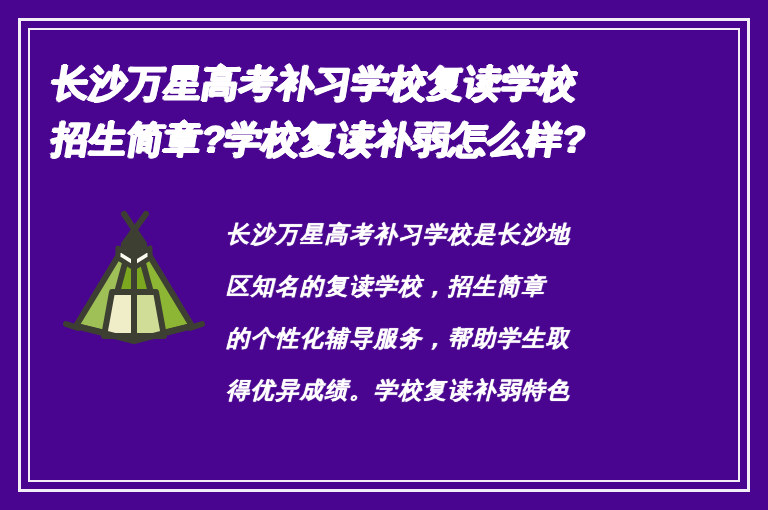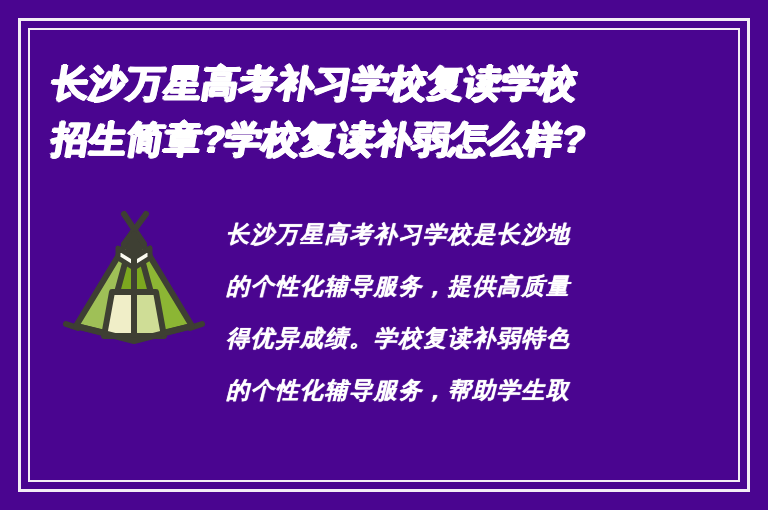--- a/index.html
+++ b/index.html
@@ -136,18 +136,18 @@
       <path d="M76 34 L76 138" stroke="#3e3f33" stroke-width="6" stroke-linecap="round"></path>
 
       <path d="M8 124 L20 128" stroke="#3e3f33" stroke-width="6" stroke-linecap="round"></path>
       <path d="M132 128 L144 124" stroke="#3e3f33" stroke-width="6" stroke-linecap="round"></path>
       <path d="M18 126 L76 141 L134 126" fill="none" stroke="#3e3f33" stroke-width="6" stroke-linejoin="round" stroke-linecap="round"></path>
     </svg>
   </div>
 
   <div class="body-block">
     <div class="body-line">长沙万星高考补习学校是长沙地</div>
-    <div class="body-line">的个性化辅导服务，提供高质量</div>
+    <div class="body-line">区知名的复读学校，招生简章</div>
+    <div class="body-line">的个性化辅导服务，帮助学生取</div>
     <div class="body-line">得优异成绩。学校复读补弱特色</div>
-    <div class="body-line">的个性化辅导服务，帮助学生取</div>
   </div>
 
 </div>
 
 </body></html>

